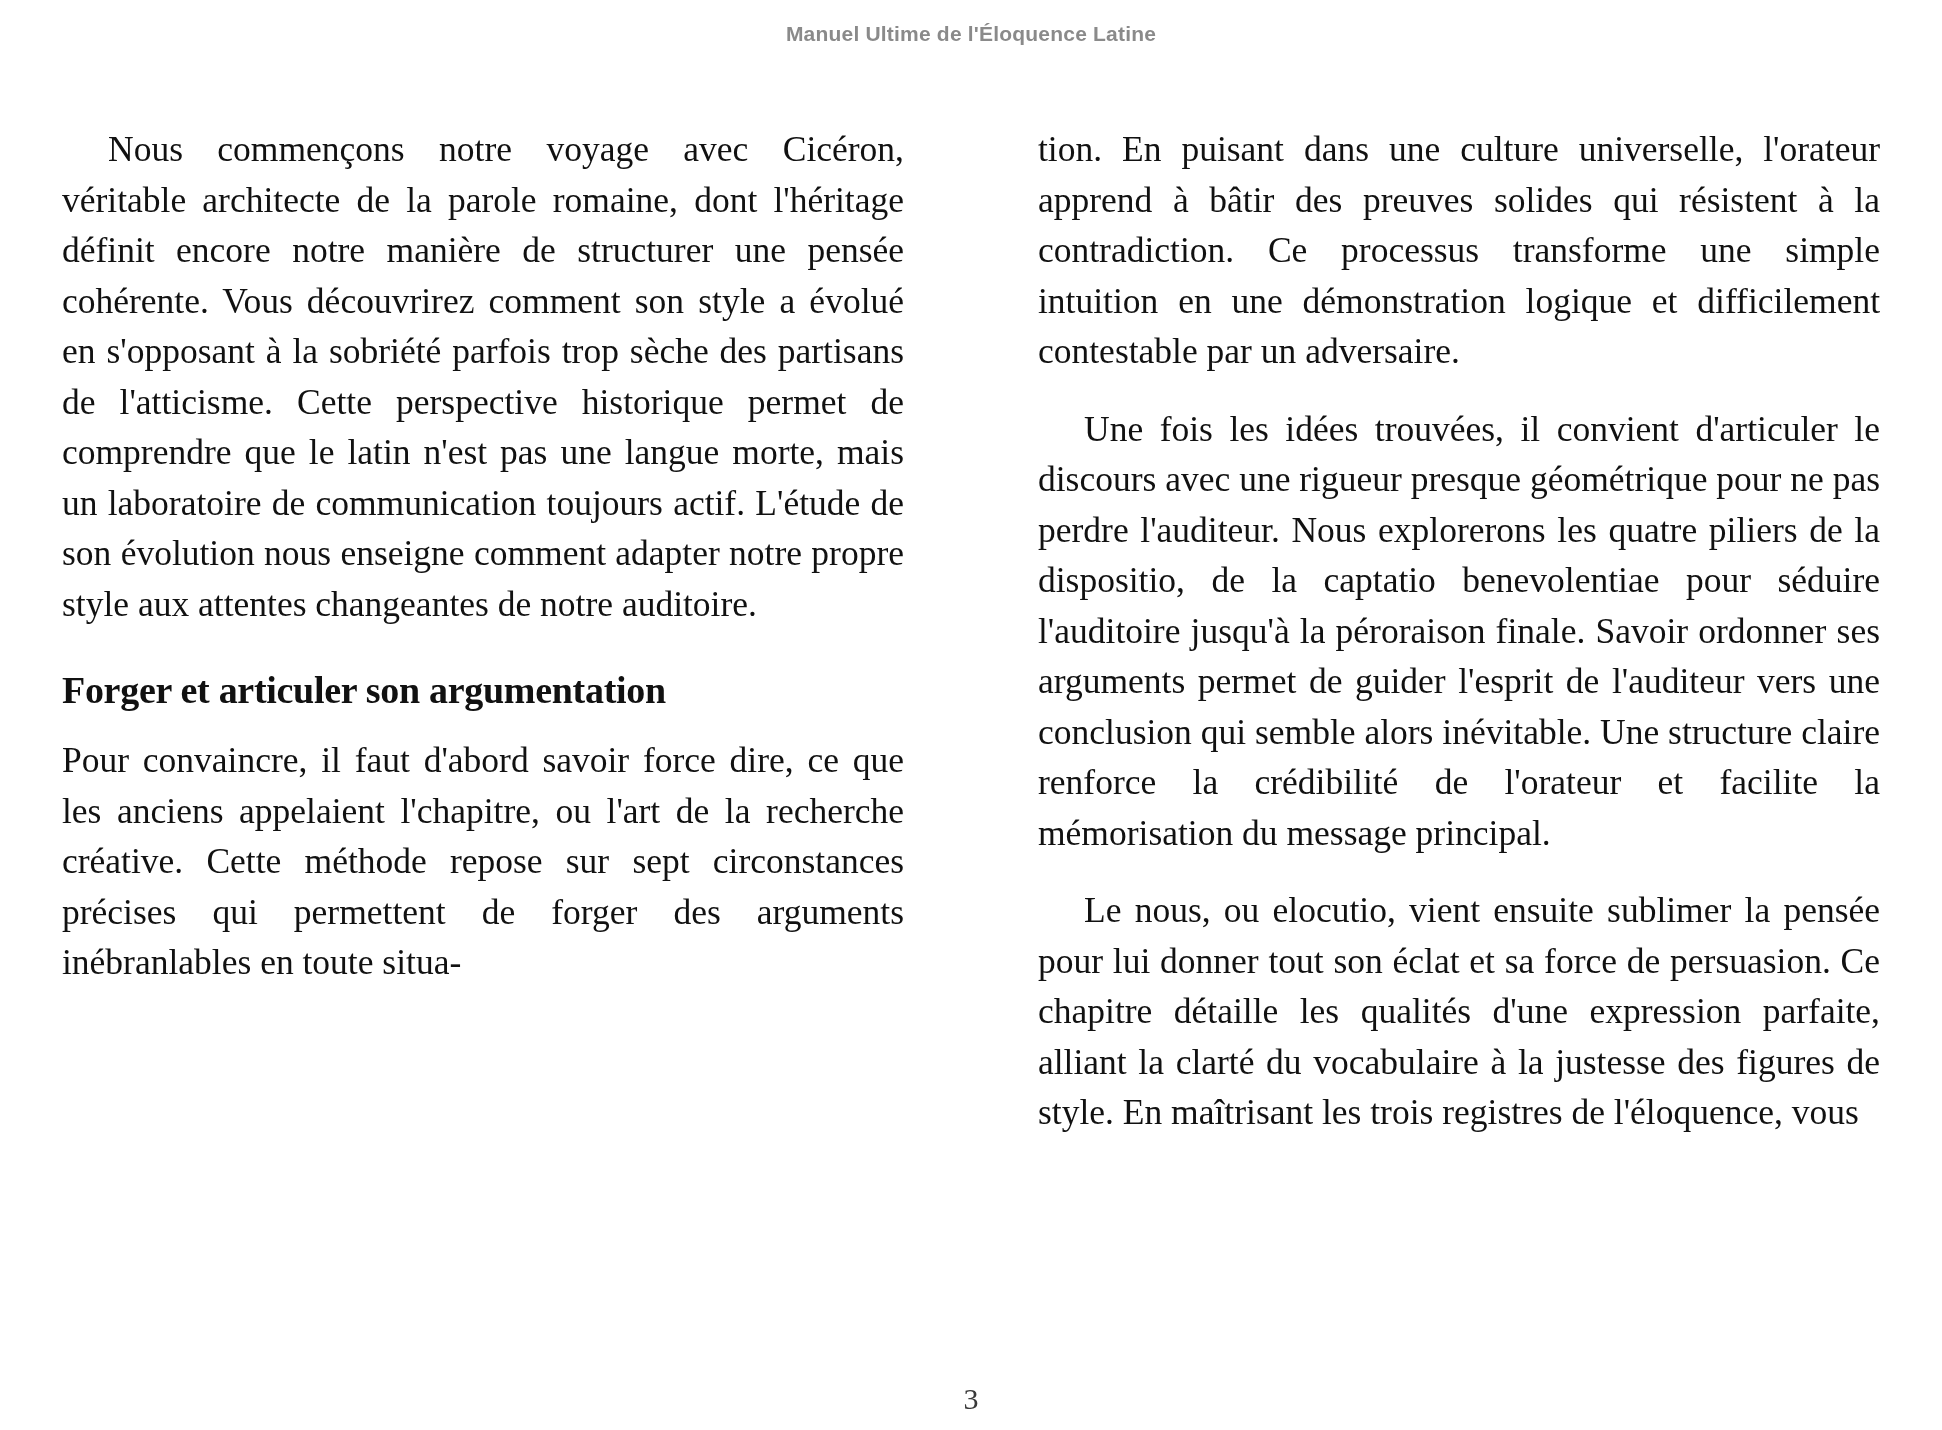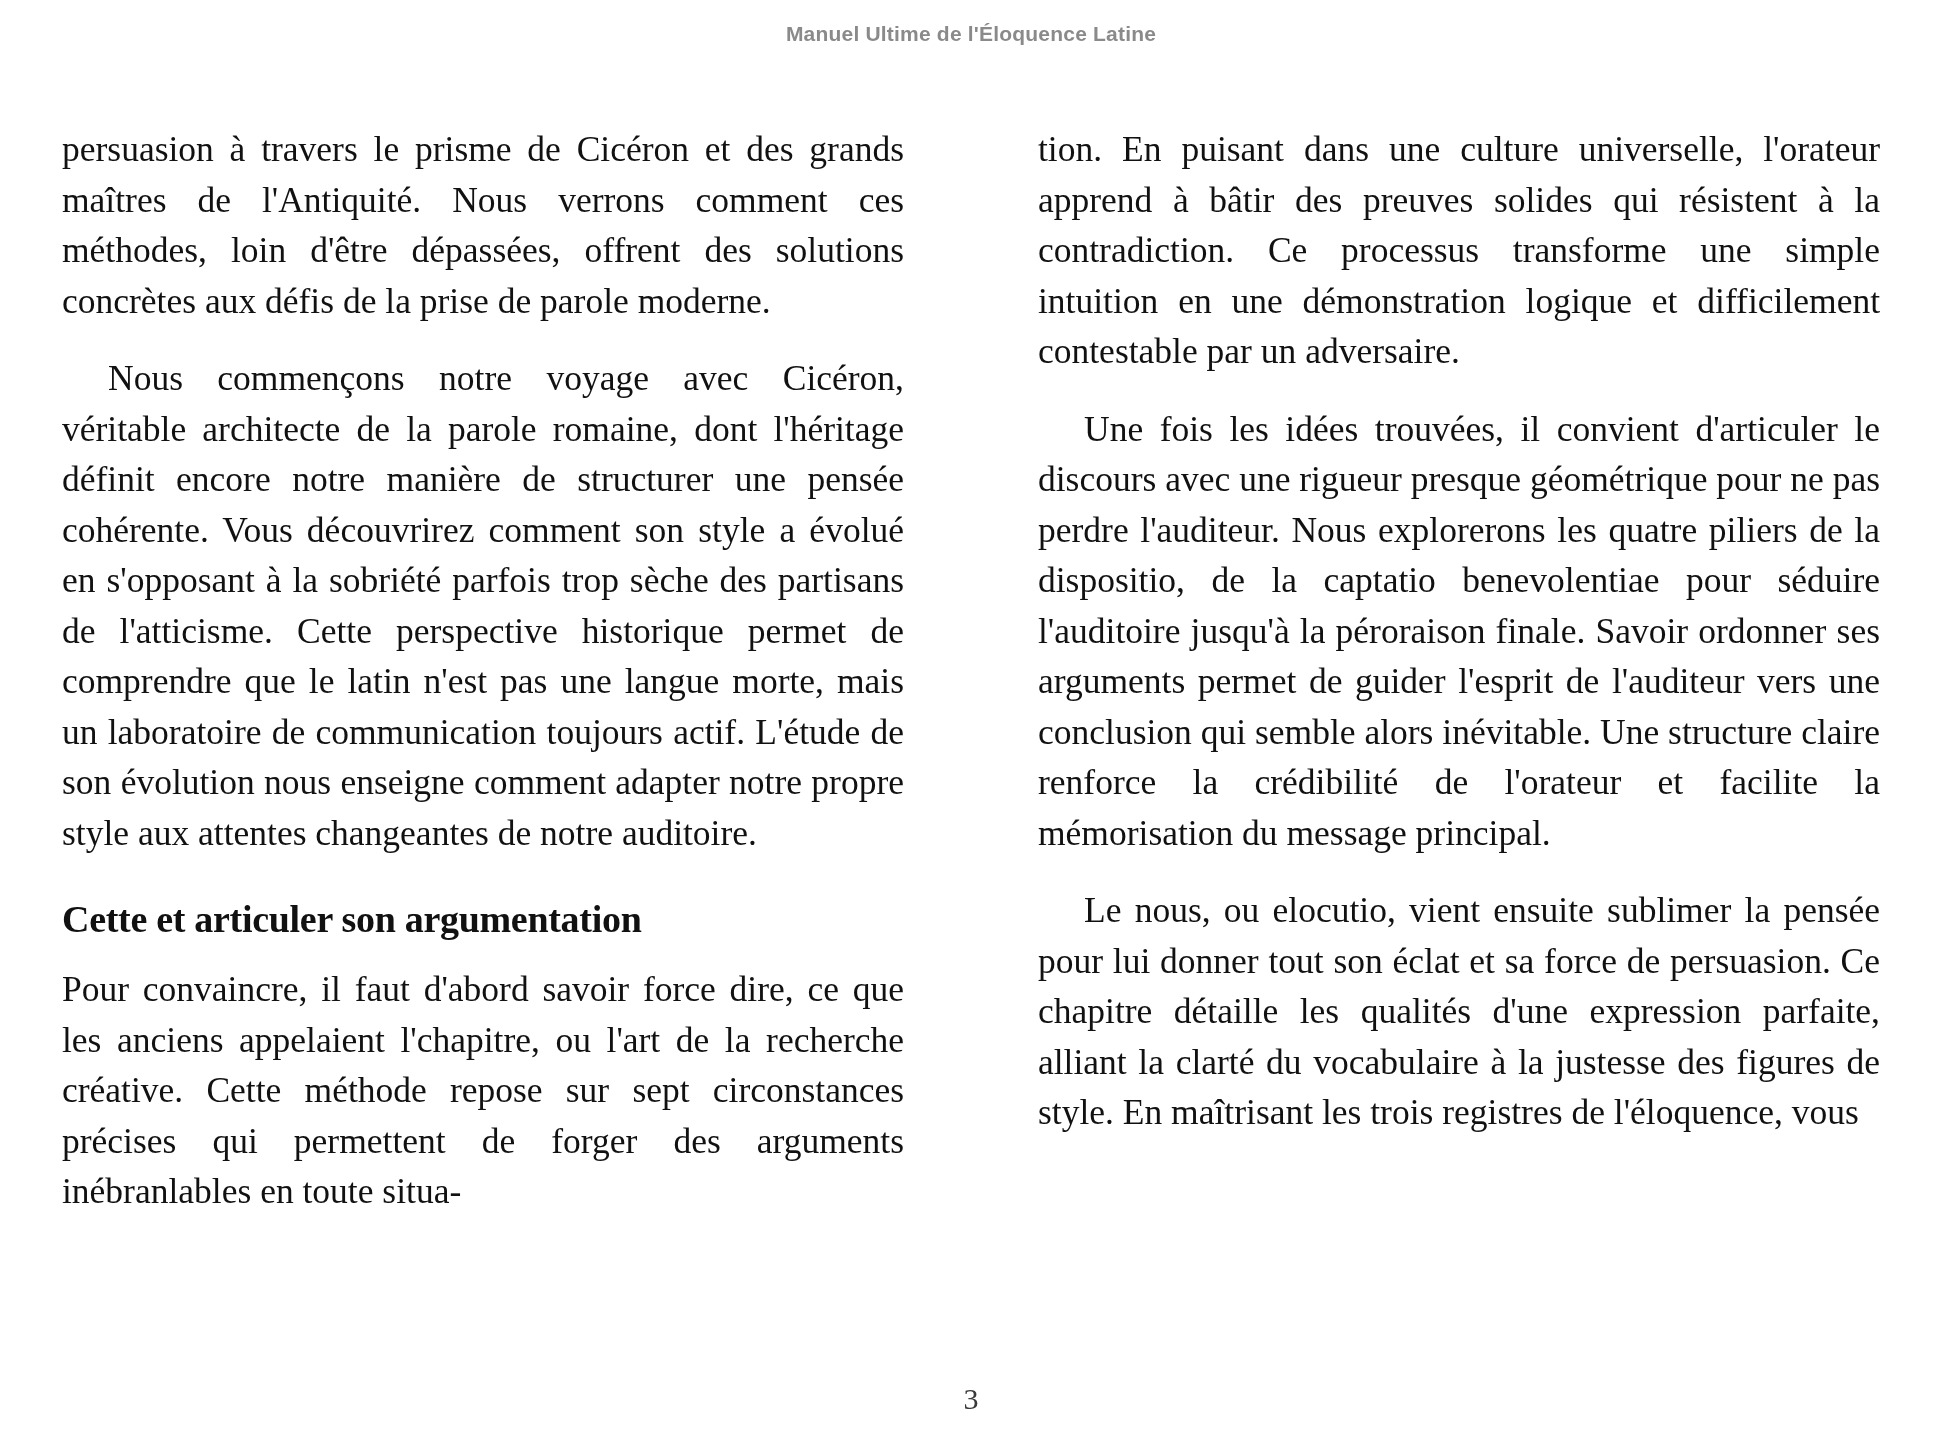--- a/index.html
+++ b/index.html
@@ -90,28 +90,25 @@
 </head>
 <body>
 
 <div class="page">
 
   <div class="running-head">Manuel Ultime de l'Éloquence Latine</div>
 
   <div class="columns">
 
     <div class="column">
-      <p>
-        <span>persuasion à travers le prisme de Cicéron et des grands maîtres de l'Antiquité. Nous verrons comment ces méthodes, loin d'être dépassées, offrent des solutions concrètes aux défis de la prise de parole moderne.</span>
-      </p>
       <p class="indent">
         <span>Nous commençons notre voyage avec Cicéron, véritable architecte de la parole romaine, dont l'héritage définit encore notre manière de structurer une pensée cohérente. Vous découvrirez comment son style a évolué en s'opposant à la sobriété parfois trop sèche des partisans de l'atticisme. Cette perspective historique permet de comprendre que le latin n'est pas une langue morte, mais un laboratoire de communication toujours actif. L'étude de son évolution nous enseigne comment adapter notre propre style aux attentes changeantes de notre auditoire.</span>
       </p>
 
-      <h2 class="section-heading">Cette et articuler son argumentation</h2>
+      <h2 class="section-heading">Forger et articuler son argumentation</h2>
 
       <p><span>Pour convaincre, il faut d'abord savoir force dire, ce que les anciens appelaient l'</span><span class="it">chapitre,</span><span> ou l'art de la recherche créative. Cette méthode repose sur sept circonstances précises qui permettent de forger des arguments inébranlables en toute situa-</span></p>
     </div>
 
     <div class="column">
       <p>
         <span>tion. En puisant dans une culture universelle, l'orateur apprend à bâtir des preuves solides qui résistent à la contradiction. Ce processus transforme une simple intuition en une démonstration logique et difficilement contestable par un adversaire.</span>
       </p>
 
       <p class="indent"><span>Une fois les idées trouvées, il convient d'articuler le discours avec une rigueur presque géométrique pour ne pas perdre l'auditeur. Nous explorerons les quatre piliers de la </span><span class="it">dispositio,</span><span> de la </span><span class="it">captatio benevolentiae</span><span> pour séduire l'auditoire jusqu'à la péroraison finale. Savoir ordonner ses arguments permet de guider l'esprit de l'auditeur vers une conclusion qui semble alors inévitable. Une structure claire renforce la crédibilité de l'orateur et facilite la mémorisation du message principal.</span></p>

